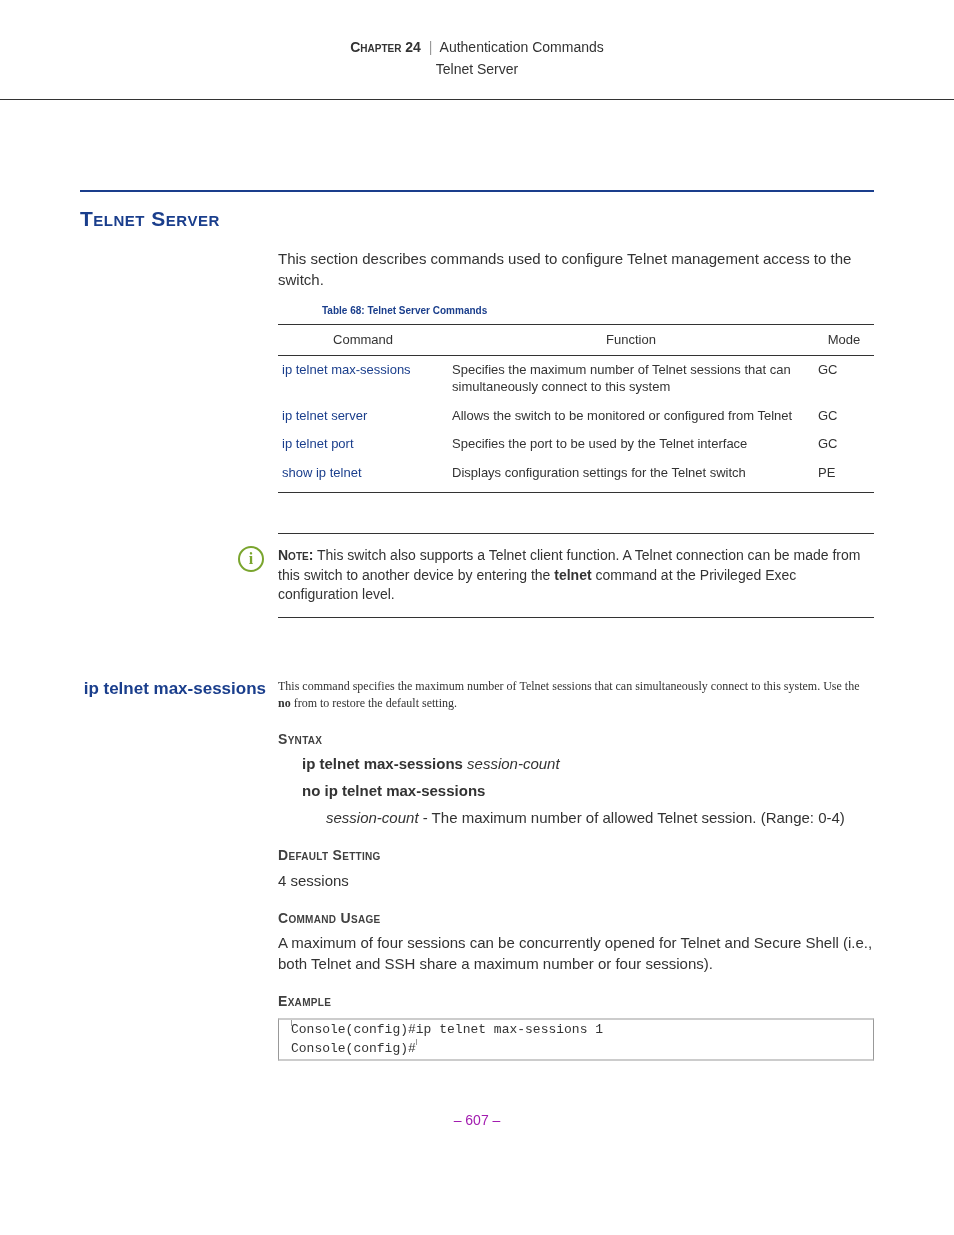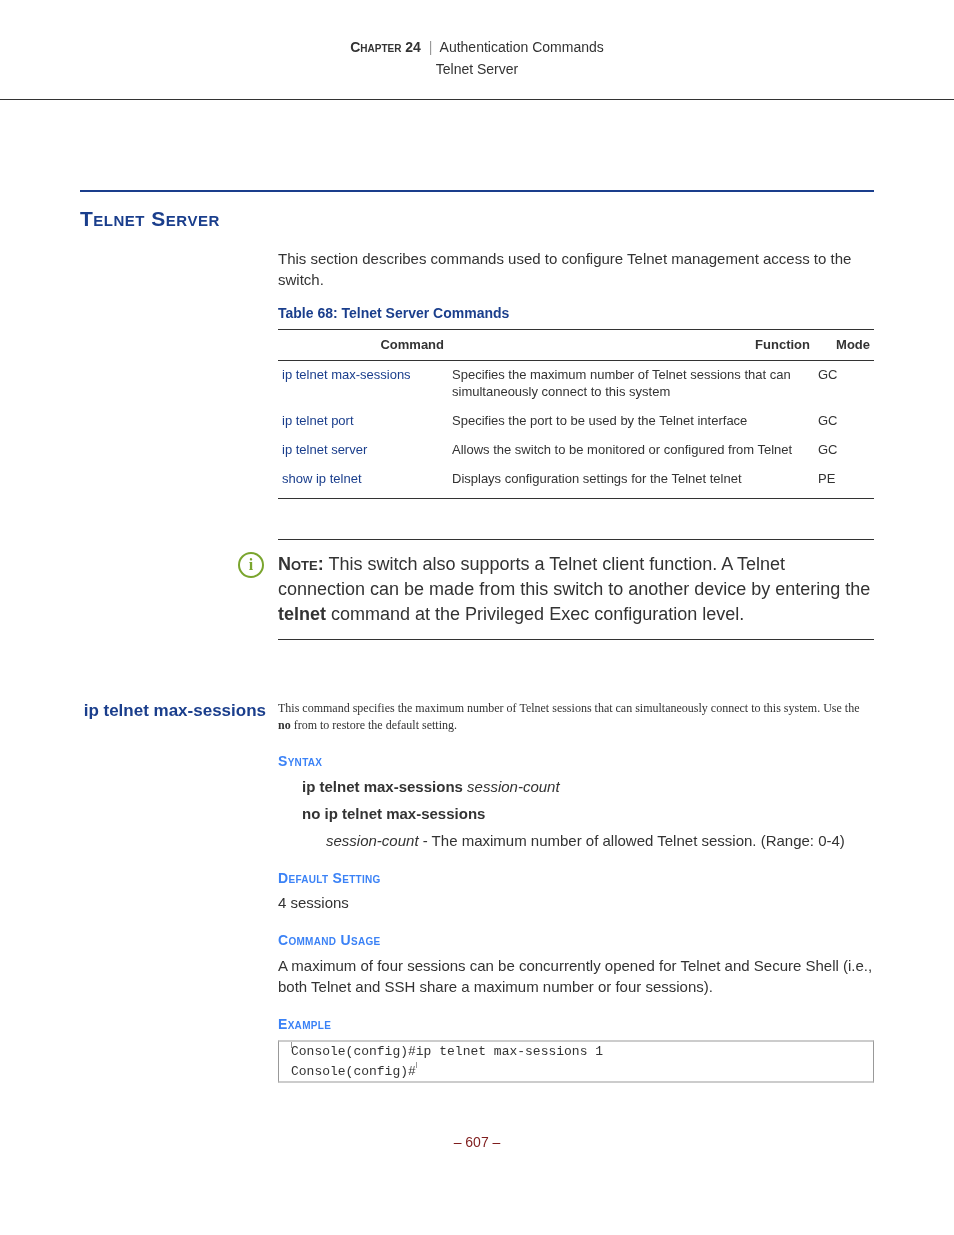--- a/index.html
+++ b/index.html
@@ -30,25 +30,25 @@
   .sec-title {
     font-variant: small-caps;
     font-weight: bold;
     color: #1a3e8c;
     font-size: 21px;
     letter-spacing: 0.5px;
     margin-bottom: 14px;
   }
   .content-indent { margin-left: 198px; }
   p { margin-bottom: 14px; }
-  .table-caption { color: #1a3e8c; font-weight: bold; font-size: 14px; margin-bottom: 6px;}
+  .table-caption { color: #1a3e8c; font-weight: bold; font-size: 10px; margin-bottom: 6px; margin-left: 44px;}
   table.cmds { width: 100%; border-collapse: collapse; font-size: 13px;}
   table.cmds thead th {
-    text-align: right;
-    font-weight: bold;
+    text-align: center;
+    font-weight: normal;
     border-top: 1.5px solid #333;
     border-bottom: 1px solid #333;
     padding: 6px 4px;
   }
   table.cmds tbody td {
     padding: 6px 4px;
     vertical-align: top;
     line-height: 1.3;
   }
   table.cmds tbody td.cmd { color: #1a3e8c;}
@@ -72,36 +72,36 @@
     color: #7aa52e;
     font-weight: bold;
     font-family: Georgia, serif;
     text-align: center;
     line-height: 22px;
     font-size: 16px;
     margin-left: -40px;
     margin-right: 14px;
     flex: 0 0 26px;
   }
-  .note-body { flex: 1; font-size: 18px;}
+  .note-body { flex: 1; font-size: 14px;}
   .note-body .note-label { font-variant: small-caps; font-weight: bold;}
 
   .cmd-section { display: flex; margin-bottom: 10px;}
   .cmd-section .label {
     flex: 0 0 198px;
     text-align: right;
     padding-right: 12px;
     color: #1a3e8c;
     font-weight: bold;
     font-size: 17px;
     line-height: 1.3;
   }
   .cmd-section .desc { flex: 1; font-size: 12px; font-family: Liberation Serif, serif;}
   .sub-heading {
-    color: #3b82f6;
+    color: #404040;
     font-variant: small-caps;
     font-weight: bold;
     font-size: 14px;
     margin-top: 18px;
     margin-bottom: 4px;
     letter-spacing: 0.3px;
   }
   .syntax-line { margin-left: 24px; margin-bottom: 6px;}
   .syntax-line .kw { font-weight: bold;}
   .syntax-line .arg { font-style: italic;}
@@ -122,21 +122,21 @@
   }
   .example-box::before, .example-box::after {
     content:"";
     position:absolute;
     width:1px; height:6px; background:#999;
   }
   .footer {
     text-align: center;
     font-size: 14px;
     margin-top: 50px;
-    color: #7f1d1d;
+    color: #a21caf;
   }
 </style>
 </head>
 <body>
 
 <div class="page">
 
   <div class="running-head">
     <span class="chapter">Chapter 24</span>
     <span class="sep">|</span>
@@ -162,32 +162,32 @@
           <th class="col-mode">Mode</th>
         </tr>
       </thead>
       <tbody>
         <tr>
           <td class="cmd">ip telnet max-sessions</td>
           <td>Specifies the maximum number of Telnet sessions that can simultaneously connect to this system</td>
           <td>GC</td>
         </tr>
         <tr>
+          <td class="cmd">ip telnet server</td>
+          <td>Allows the switch to be monitored or configured from Telnet</td>
+          <td>GC</td>
+        </tr>
+        <tr>
           <td class="cmd">ip telnet port</td>
           <td>Specifies the port to be used by the Telnet interface</td>
           <td>GC</td>
         </tr>
         <tr>
-          <td class="cmd">ip telnet server</td>
-          <td>Allows the switch to be monitored or configured from Telnet</td>
-          <td>GC</td>
-        </tr>
-        <tr>
           <td class="cmd">show ip telnet</td>
-          <td>Displays configuration settings for the Telnet telnet</td>
+          <td>Displays configuration settings for the Telnet switch</td>
           <td>PE</td>
         </tr>
       </tbody>
     </table>
     <div class="table-end"></div>
 
     <div class="note-wrap">
       <div class="note-icon">i</div>
       <div class="note-body">
         <span class="note-label">Note:</span><span> This switch also supports a Telnet client function. A Telnet connection can be made from this switch to another device by entering the </span><b>telnet</b><span> command at the Privileged Exec configuration level.</span>

